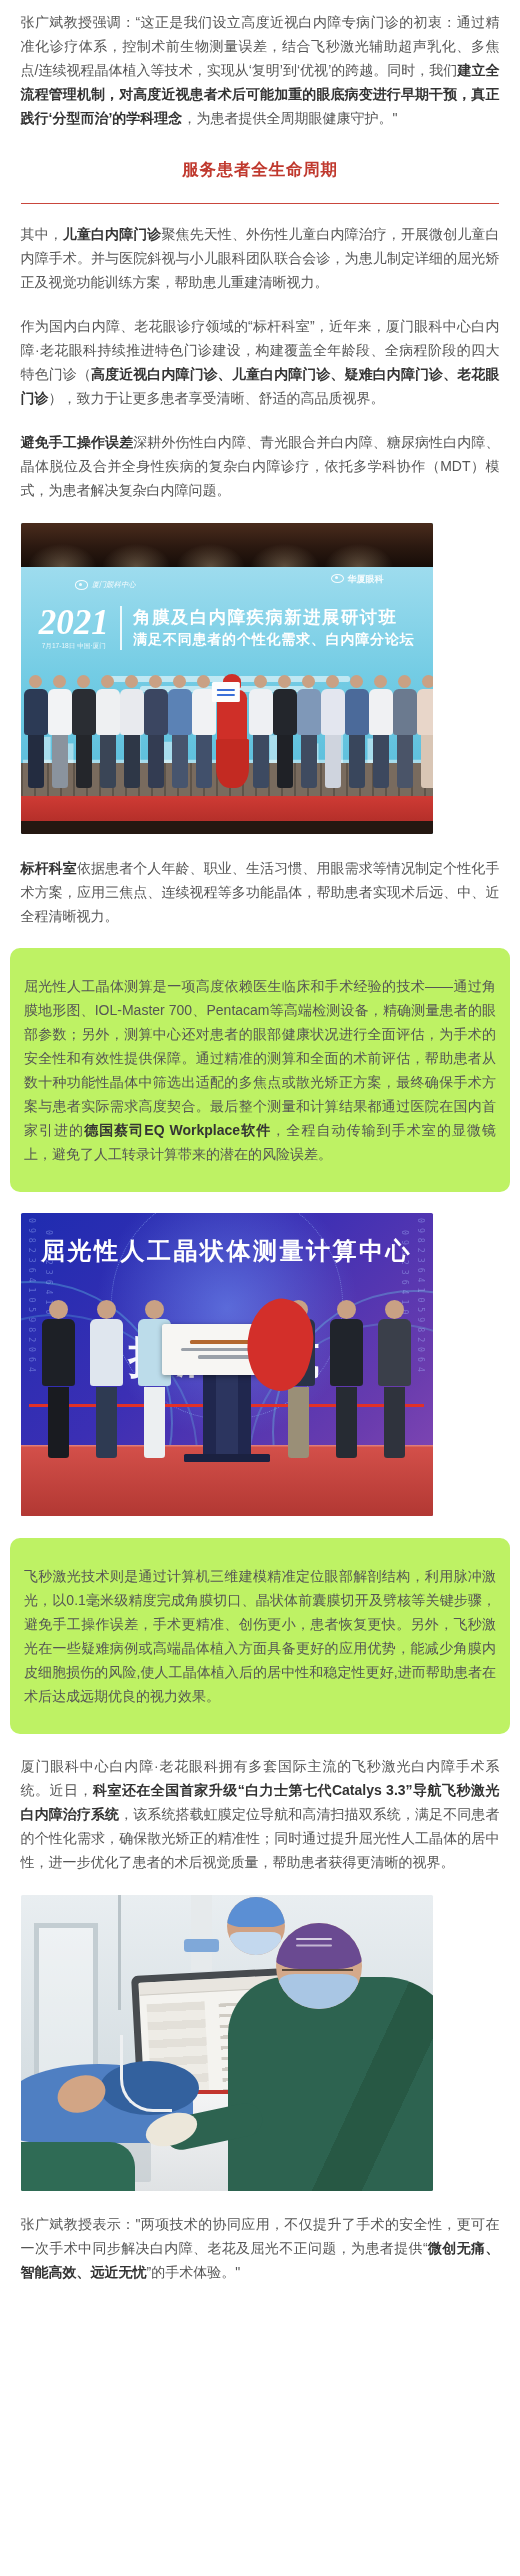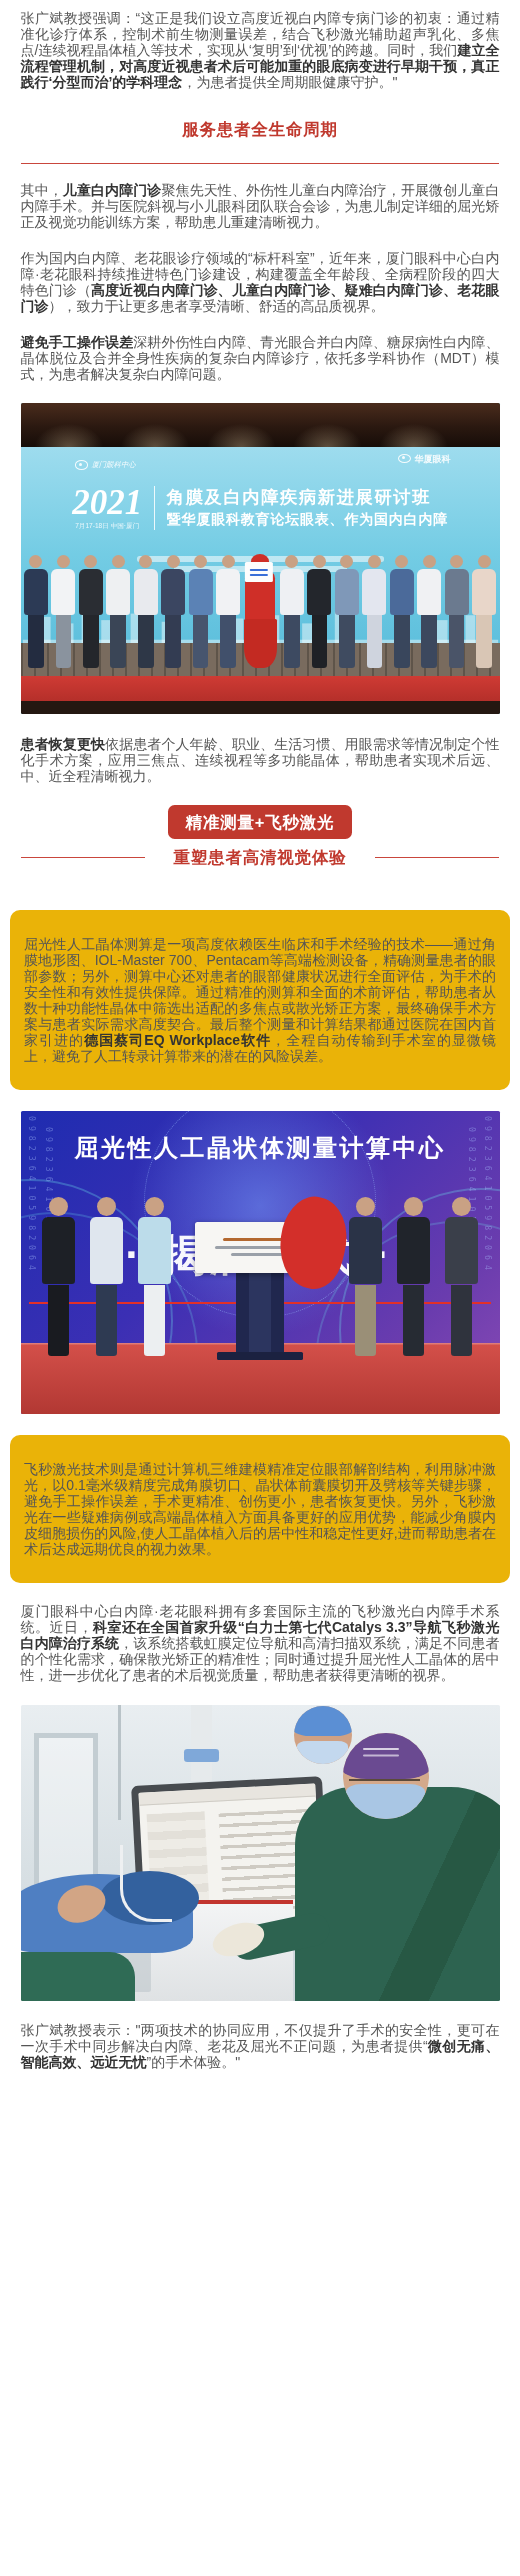--- a/index.html
+++ b/index.html
@@ -1,34 +1,34 @@
 <!DOCTYPE html>
 <html style="font-size:13px"><head>
 <meta charset="utf-8">
 <style>
   html,body{margin:0;padding:0;background:#ffffff;}
   body{width:520px;font-family:"Liberation Sans","DejaVu Sans",sans-serif;}
   .article{padding:0 20.6px 25px;}
-  .para{font-size:14px;line-height:16px;color:#555555;text-align:justify;margin:20px 0;}
+  .para{font-size:14px;line-height:24px;color:#555555;text-align:justify;margin:20px 0;}
   .para strong{color:#333333;font-weight:700;}
   .first{margin-top:10px;}
 
   
   .section-header{position:relative;text-align:center;margin:21.4px 0 41px;}
   .section-line{position:absolute;left:0;right:0;top:52px;height:0.8px;background:#c9463c;}
   .section-center{display:inline-block;position:relative;z-index:1;background:#ffffff;padding:0 23px;}
   .badge{display:inline-block;background:#c0392e;color:#ffffff;font-weight:700;font-size:16.5px;letter-spacing:0.8px;line-height:20.6px;padding:6.6px 18px;border-radius:6.6px;}
   .section-subtitle{color:#c0392e;font-weight:700;font-size:16.5px;letter-spacing:0.8px;line-height:23px;margin-top:6.6px;}
 
   
-  .graybox{background:#eab308;border-radius:10px;margin:20px -10.7px;padding:26px 14px;}
+  .graybox{background:#bef264;border-radius:10px;margin:20px -10.7px;padding:26px 14px;}
   .graybox .para{margin:0;}
 
   
-  .photo{position:relative;margin:21.4px 0;width:479px;overflow:hidden;border-radius:1.6px;}
+  .photo{position:relative;margin:21.4px 0;width:412px;overflow:hidden;border-radius:1.6px;}
   .fig{display:flex;flex-direction:column;align-items:center;justify-content:flex-end;}
   .fig .head{border-radius:50%;}
   .fig .torso{border-radius:5.8px 5.8px 3.3px 3.3px;margin-top:0.8px;}
   .fig .legs{border-radius:0 0 3.3px 3.3px;margin-top:0.8px;}
 
   
   .photo-forum{height:311px;background:#6fc7e0;}
   .p1-ceiling{height:44px;background:
       radial-gradient(ellipse 49px 33px at 10% 100%,rgba(255,225,180,.30),transparent 70%),
       radial-gradient(ellipse 49px 33px at 28% 100%,rgba(255,225,180,.30),transparent 70%),
@@ -162,21 +162,21 @@
           <span>华厦眼科</span>
         </div>
         <div class="p1-banner">
           <div class="p1-year">
             <div class="y">2021</div>
             <div class="d">7月17-18日 中国·厦门</div>
           </div>
           <div class="p1-vline"></div>
           <div class="p1-titles">
             <div class="t1">角膜及白内障疾病新进展研讨班</div>
-            <div class="t2">暨华厦眼科教育论坛眼表、作为国内白内障</div>
+            <div class="t2">满足不同患者的个性化需求、白内障分论坛</div>
           </div>
         </div>
         <div class="p1-orgs">
           <span class="bar b1"></span>
           <span class="bar b2"></span>
         </div>
         <svg class="p1-skyline" width="479" height="49" viewBox="0 0 582 60">
           <g fill="rgba(255,255,255,0.45)">
             <rect x="20" y="28" width="14" height="32"></rect>
               <rect x="42" y="36" width="20" height="24"></rect>
@@ -290,29 +290,22 @@
           <i></i>
           <i></i>
         </div>
       <div class="p1-stage">
         <div class="p1-carpet"></div>
         <div class="p1-redband"></div>
         <div class="p1-floor"></div>
       </div>
     </figure>
 
-    <p class="para"><strong>患者恢复更快</strong><span>依据患者个人年龄、职业、生活习惯、用眼需求等情况制定个性化手术方案，应用三焦点、连续视程等多功能晶体，帮助患者实现术后远、中、近全程清晰视力。</span></p>
-
-    <div class="section-header">
-      <div class="section-line"></div>
-      <div class="section-center">
-        <div class="badge">精准测量+飞秒激光</div>
-        <div class="section-subtitle">重塑患者高清视觉体验</div>
-      </div>
-    </div>
+    <p class="para"><strong>标杆科室</strong><span>依据患者个人年龄、职业、生活习惯、用眼需求等情况制定个性化手术方案，应用三焦点、连续视程等多功能晶体，帮助患者实现术后远、中、近全程清晰视力。</span></p>
+
 
 
     <div class="graybox">
       <p class="para"><span>屈光性人工晶体测算是一项高度依赖医生临床和手术经验的技术——通过角膜地形图、IOL-Master 700、Pentacam等高端检测设备，精确测量患者的眼部参数；另外，测算中心还对患者的眼部健康状况进行全面评估，为手术的安全性和有效性提供保障。通过精准的测算和全面的术前评估，帮助患者从数十种功能性晶体中筛选出适配的多焦点或散光矫正方案，最终确保手术方案与患者实际需求高度契合。最后整个测量和计算结果都通过医院在国内首家引进的</span><strong>德国蔡司EQ Workplace软件</strong><span>，全程自动传输到手术室的显微镜上，避免了人工转录计算带来的潜在的风险误差。</span></p>
     </div>
 
     <figure class="photo photo-unveil">
       <div class="p2-globe"></div>
       <div class="p2-ring"></div>
       <div class="p2-wave w1"></div>

